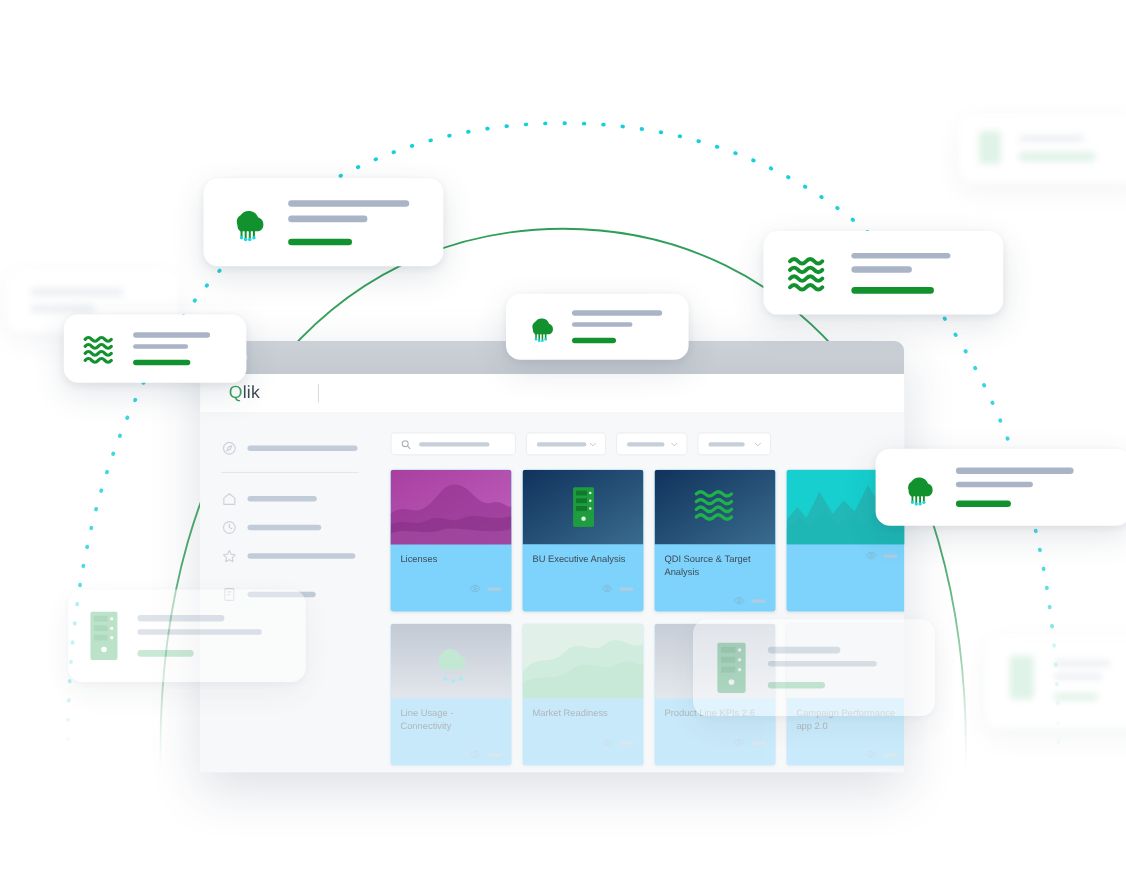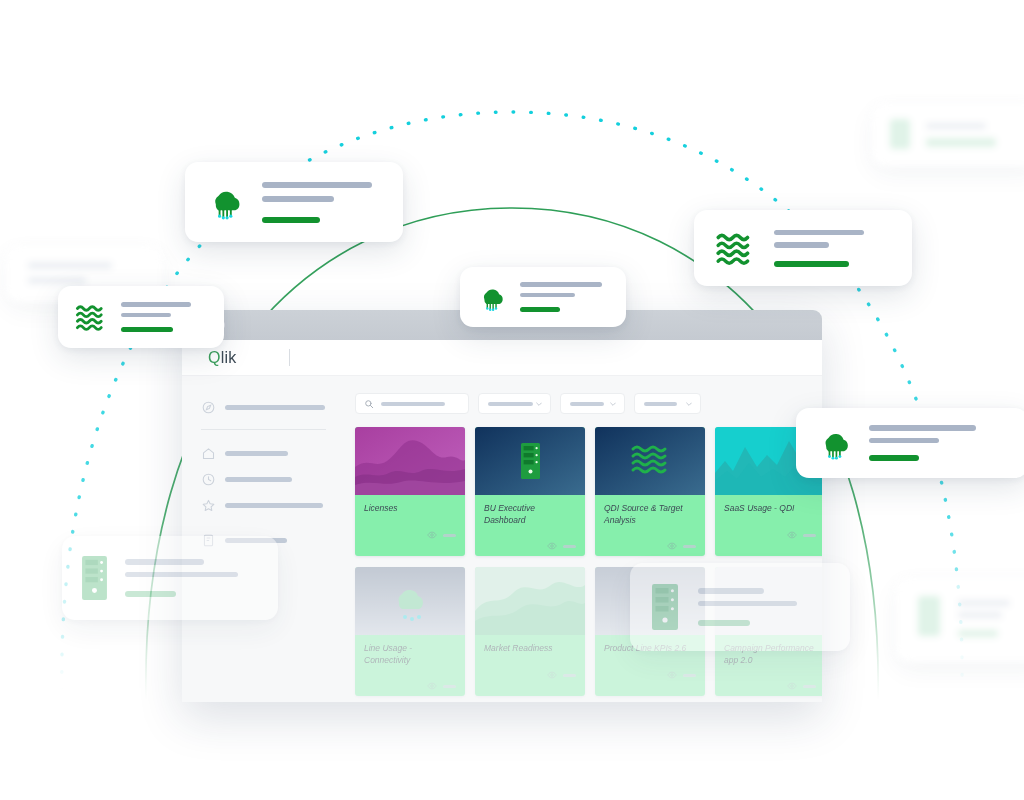--- a/index.html
+++ b/index.html
@@ -72,23 +72,23 @@
   .ph-bar{height:4px;border-radius:3px;background:#b9c3d2;opacity:.8;}
   .select-box{
     height:21px;background:#fff;border:1px solid #eceef0;border-radius:4px;
     display:flex;align-items:center;justify-content:space-between;
     padding:0 7px 0 9px;box-sizing:border-box;
   }
   .chev{width:8px;height:8px;flex:0 0 8px;opacity:.55;}
 
   .grid{display:flex;gap:10px;}
   .card{
-    width:110px;background:#86efac;border-radius:3px;
+    width:110px;background:#7dd3fc;border-radius:3px;
     box-shadow:0 1px 3px rgba(40,60,90,.10);
-    overflow:hidden;position:relative;font-style:italic;
+    overflow:hidden;position:relative;
   }
   .card .thumb{width:110px;height:68px;display:block;}
   .card .cname{
     font-size:8.5px;color:#3d4a55;line-height:11.5px;
     padding:8px 9px 10px 9px;min-height:30px;box-sizing:border-box;
   }
   .card .cfoot{
     height:20px;display:flex;align-items:center;justify-content:flex-end;
     padding-right:9px;gap:6px;border-top:0;
   }
@@ -294,21 +294,21 @@
                   <rect x="0" y="0" width="19" height="36" rx="1.5" fill="#1e9c3f"></rect>
                 <rect x="2.6" y="3" width="10" height="4.4" fill="#0f7a2c"></rect>
                   <circle cx="15.6" cy="5.2" r="1.1" fill="#eafbe8"></circle>
                 <rect x="2.6" y="10" width="10" height="4.4" fill="#0f7a2c"></rect>
                   <circle cx="15.6" cy="12.2" r="1.1" fill="#eafbe8"></circle>
                 <rect x="2.6" y="17" width="10" height="4.4" fill="#0f7a2c"></rect>
                   <circle cx="15.6" cy="19.2" r="1.1" fill="#eafbe8"></circle>
                 <circle cx="9.5" cy="28.5" r="2" fill="#eafbe8"></circle>
                 </g>
             </svg>
-            <div class="cname">BU Executive Dashboard</div>
+            <div class="cname">BU Executive Analysis</div>
             <div class="cfoot">
               <svg class="eye" viewBox="0 0 24 24" fill="none" stroke="#8a95a5" stroke-width="2">
                   <path d="M1.8 12 S6 5 12 5 S22.2 12 22.2 12 S18 19 12 19 S1.8 12 1.8 12 Z"></path>
                   <circle cx="12" cy="12" r="3"></circle>
                 </svg>
               <span class="foot-bar"></span>
             </div>
           </div>
 
           <div class="card">
@@ -336,21 +336,20 @@
               <span class="foot-bar"></span>
             </div>
           </div>
 
           <div class="card">
             <svg class="thumb" viewBox="0 0 110 68" preserveAspectRatio="none">
               <rect width="110" height="68" fill="#16cfce"></rect>
               <path d="M0 46 L10 34 L18 44 L30 20 L42 40 L52 28 L62 38 L74 14 L86 34 L96 24 L110 38 V68 H0 Z" fill="#2f9b9c" opacity=".45"></path>
               <path d="M0 54 L12 44 L22 52 L34 36 L46 50 L58 42 L70 50 L84 34 L96 46 L110 40 V68 H0 Z" fill="#1bb5b6" opacity=".5"></path>
             </svg>
-            <div class="cname">SaaS Usage - QDI</div>
             <div class="cfoot">
               <svg class="eye" viewBox="0 0 24 24" fill="none" stroke="#8a95a5" stroke-width="2">
                   <path d="M1.8 12 S6 5 12 5 S22.2 12 22.2 12 S18 19 12 19 S1.8 12 1.8 12 Z"></path>
                   <circle cx="12" cy="12" r="3"></circle>
                 </svg>
               <span class="foot-bar"></span>
             </div>
           </div>
         </div>
 

